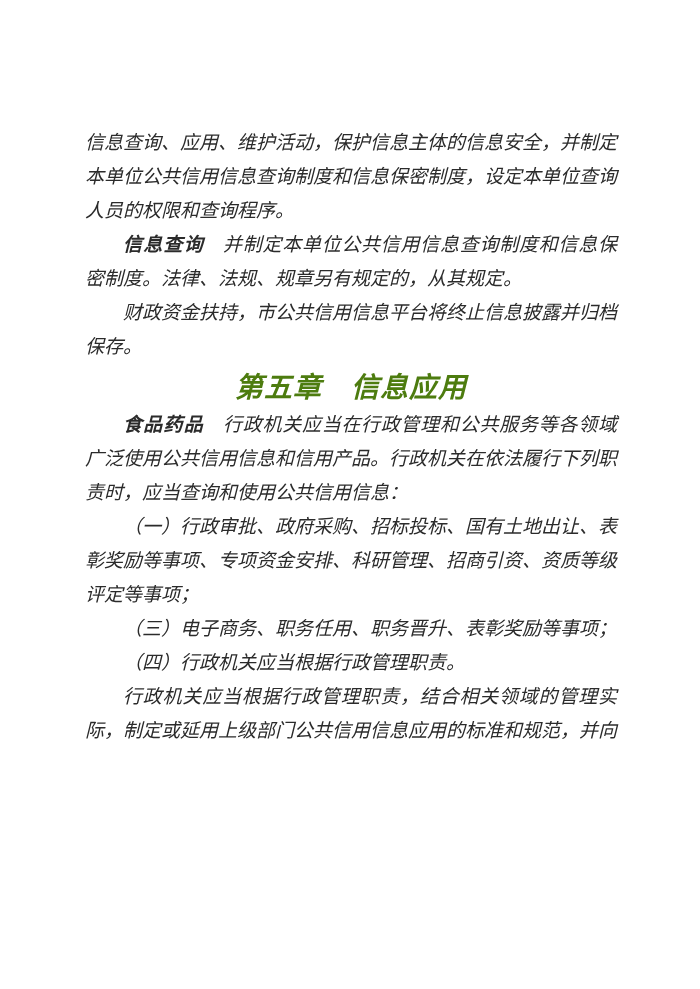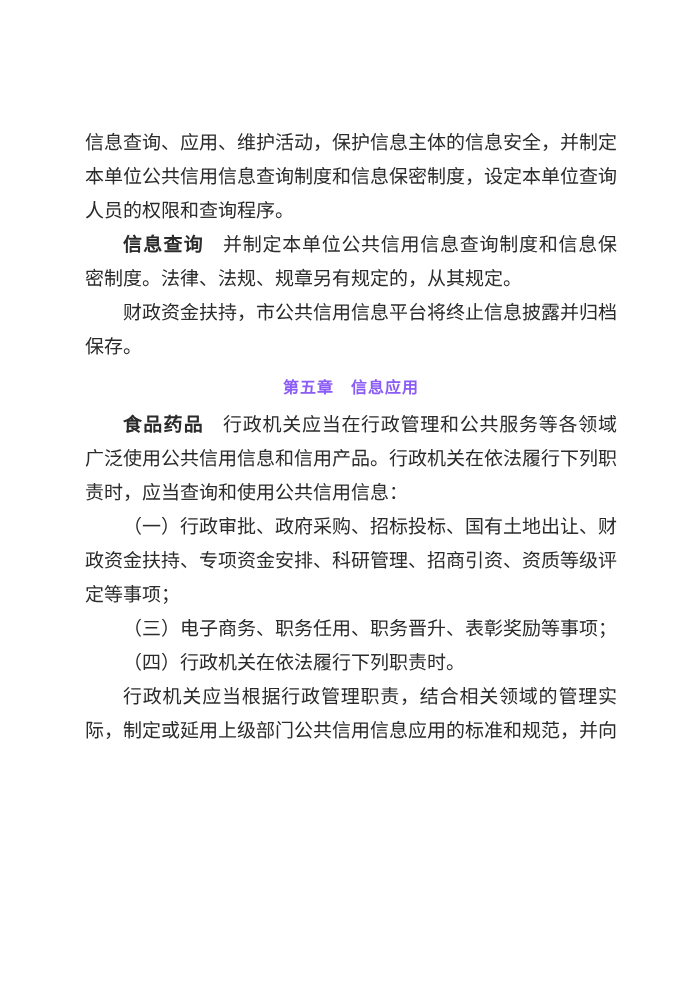--- a/index.html
+++ b/index.html
@@ -6,20 +6,21 @@
     margin: 0;
     padding: 0;
     background: #ffffff;
   }
   .page {
     position: relative;
     width: 700px;
     height: 790px;
     background: #ffffff;
     overflow: hidden;
+    font-style: italic;
   }
   .content {
     position: absolute;
     left: 85px;
     top: 126px;
     width: 532px;
     font-family: "Liberation Serif", "DejaVu Serif", serif;
     font-size: 19px;
     line-height: 34px;
     color: #2b2b2b;
@@ -35,27 +36,27 @@
   }
   .term {
     font-family: "Liberation Sans", "DejaVu Sans", sans-serif;
     font-weight: 700;
     margin-right: 1em;
     letter-spacing: 0.5px;
   }
   .chapter {
     font-family: "Liberation Sans", "DejaVu Sans", sans-serif;
     font-weight: 700;
-    font-size: 16px;
+    font-size: 28px;
     line-height: 34px;
     text-align: center;
     text-indent: 0;
     margin: 7px 0 3px 0 !important;
     letter-spacing: 1px;
-    color: #8b5cf6;
+    color: #4d7c0f;
   }
   .page-footer {
     position: absolute;
     left: 103px;
     top: 906px;
     font-family: "Liberation Serif", "DejaVu Serif", serif;
     font-size: 17px;
     line-height: 24px;
     color: #3d3d3d;
     letter-spacing: 4px;
@@ -71,26 +72,26 @@
     <p class="para">信息查询、应用、维护活动，保护信息主体的信息安全，并制定本单位公共信用信息查询制度和信息保密制度，设定本单位查询人员的权限和查询程序。</p>
 
     <p class="para indent"><span class="term">信息查询</span><span>并制定本单位公共信用信息查询制度和信息保密制度。法律、法规、规章另有规定的，从其规定。</span></p>
 
     <p class="para indent">财政资金扶持，市公共信用信息平台将终止信息披露并归档保存。</p>
 
     <p class="para chapter">第五章　信息应用</p>
 
     <p class="para indent"><span class="term">食品药品</span><span>行政机关应当在行政管理和公共服务等各领域广泛使用公共信用信息和信用产品。行政机关在依法履行下列职责时，应当查询和使用公共信用信息：</span></p>
 
-    <p class="para indent">（一）行政审批、政府采购、招标投标、国有土地出让、财政资金扶持、专项资金安排、科研管理、招商引资、资质等级评定等事项；</p>
+    <p class="para indent">（一）行政审批、政府采购、招标投标、国有土地出让、表彰奖励等事项、专项资金安排、科研管理、招商引资、资质等级评定等事项；</p>
 
 
     <p class="para indent">（三）电子商务、职务任用、职务晋升、表彰奖励等事项；</p>
 
-    <p class="para indent">（四）行政机关在依法履行下列职责时。</p>
+    <p class="para indent">（四）行政机关应当根据行政管理职责。</p>
 
     <p class="para indent">行政机关应当根据行政管理职责，结合相关领域的管理实际，制定或延用上级部门公共信用信息应用的标准和规范，并向</p>
 
   </div>
 
   <div class="page-footer">— 8 —</div>
 
 </div>
 
 </body></html>

